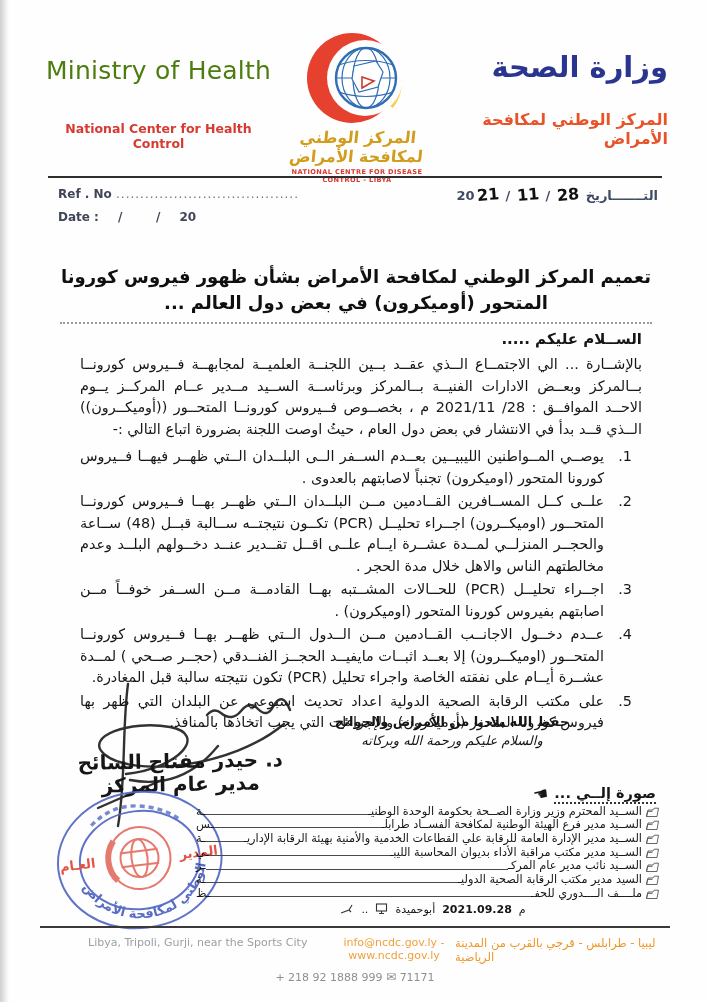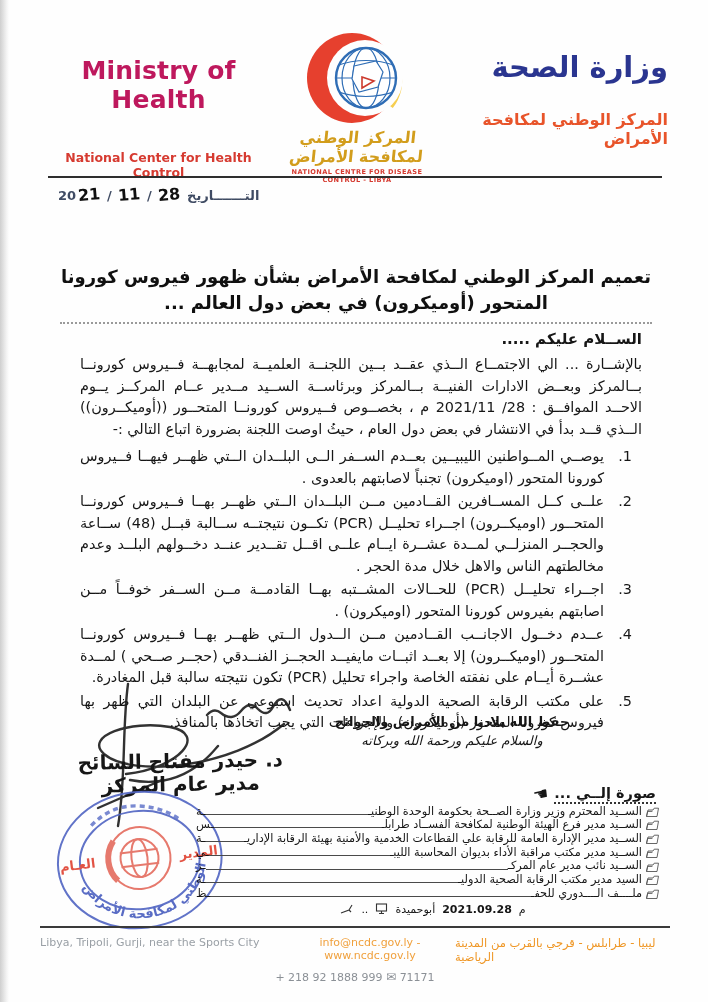--- a/index.html
+++ b/index.html
@@ -6,21 +6,21 @@
   .page{
     position:relative;width:708px;height:1002px;margin:0 auto;
     background:#fefefe;overflow:hidden;
     font-family:"DejaVu Sans",sans-serif;color:#161616;
   }
   .scan-edge{position:absolute;left:0;top:0;width:9px;height:100%;
     background:linear-gradient(90deg,#cfcfcf,#f2f2f2 70%,#fefefe);}
   
   .header{position:absolute;top:34px;left:46px;right:40px;display:flex;justify-content:space-between;}
   .h-left{width:225px;text-align:center;padding-top:22px;}
-  .ministry-en{color:#be185d;font-size:25px;font-weight:bold;letter-spacing:.2px;}
+  .ministry-en{color:#4d7c0f;font-size:25px;font-weight:normal;letter-spacing:.2px;}
   .center-en{color:#d63a30;font-size:12.5px;font-weight:bold;margin-top:36px;}
   .h-logo{width:170px;text-align:center;margin-top:-6px;}
   .logo-callig{color:#d29d1c;font-size:16px;font-weight:bold;transform:skewX(-6deg);margin-top:-4px;}
   .logo-caption{color:#d63a30;font-size:6.6px;font-weight:bold;letter-spacing:.4px;margin-top:2px;}
   .h-right{width:225px;text-align:right;direction:rtl;padding-top:16px;}
   .ministry-ar{color:#2a3590;font-size:29px;font-weight:bold;}
   .center-ar{color:#e8542a;font-size:16px;font-weight:bold;margin-top:26px;}
   .head-rule{position:absolute;top:176px;left:48px;right:46px;border-top:2px solid #2e2e2e;}
   
   .refrow{position:absolute;top:183px;left:58px;right:50px;display:flex;justify-content:space-between;}
@@ -57,21 +57,21 @@
   .copy-folder{flex:0 0 15px;margin-left:3px;}
   .copy-text{white-space:nowrap;flex-shrink:0;}
   .leader{flex:1 1 auto;min-width:5px;height:1px;background:#4a4a4a;margin-bottom:3px;}
   .copy-tail{flex-shrink:0;}
   .copies-note{display:flex;direction:ltr;justify-content:center;align-items:center;gap:7px;
     font-size:11px;margin-top:3px;padding-left:10px;}
   .note-date{font-weight:bold;}
   
   .footer{position:absolute;left:40px;right:38px;top:926px;border-top:2px solid #3a3a3a;padding-top:8px;}
   .f-row{display:flex;justify-content:space-between;align-items:flex-start;}
-  .f-en{color:#9aa0a6;font-size:11px;width:245px;}
+  .f-en{color:#9aa0a6;font-size:11px;width:245px;margin-left:48px;}
   .f-links{color:#f0a03c;font-size:11px;text-align:center;flex:1;}
   .f-ar{color:#ef9726;font-size:11.5px;direction:rtl;width:215px;text-align:left;}
   .f-phone{color:#8b9096;font-size:11px;text-align:center;margin-top:6px;}
   .env{color:#8b9096;font-size:12px;}
   svg{display:block;}
   .inline-svg{display:inline-block;vertical-align:middle;}
 </style>
 </head>
 <body>
 
@@ -111,20 +111,32 @@
 
     <div class="h-right">
       <div class="ministry-ar">وزارة الصحة</div>
       <div class="center-ar">المركز الوطني لمكافحة الأمراض</div>
     </div>
   </div>
 
   <div class="head-rule"></div>
 
   <div class="refrow">
+    <div class="ref-en">
+      <div>
+        <span>Ref . No</span>
+        <span class="dots">......................................</span>
+      </div>
+      <div>
+        <span>Date :</span>
+        <span class="slashgap">/</span>
+        <span class="slashgap">/</span>
+        <span>20</span>
+      </div>
+    </div>
     <div class="ref-ar">
       <div>
         <span>التـــــــاريخ</span>
         <span class="hw">28</span>
         <span>/</span>
         <span class="hw">11</span>
         <span>/</span>
         <span class="yr"><span>20</span><span class="hw">21</span></span>
       </div>
     </div>

